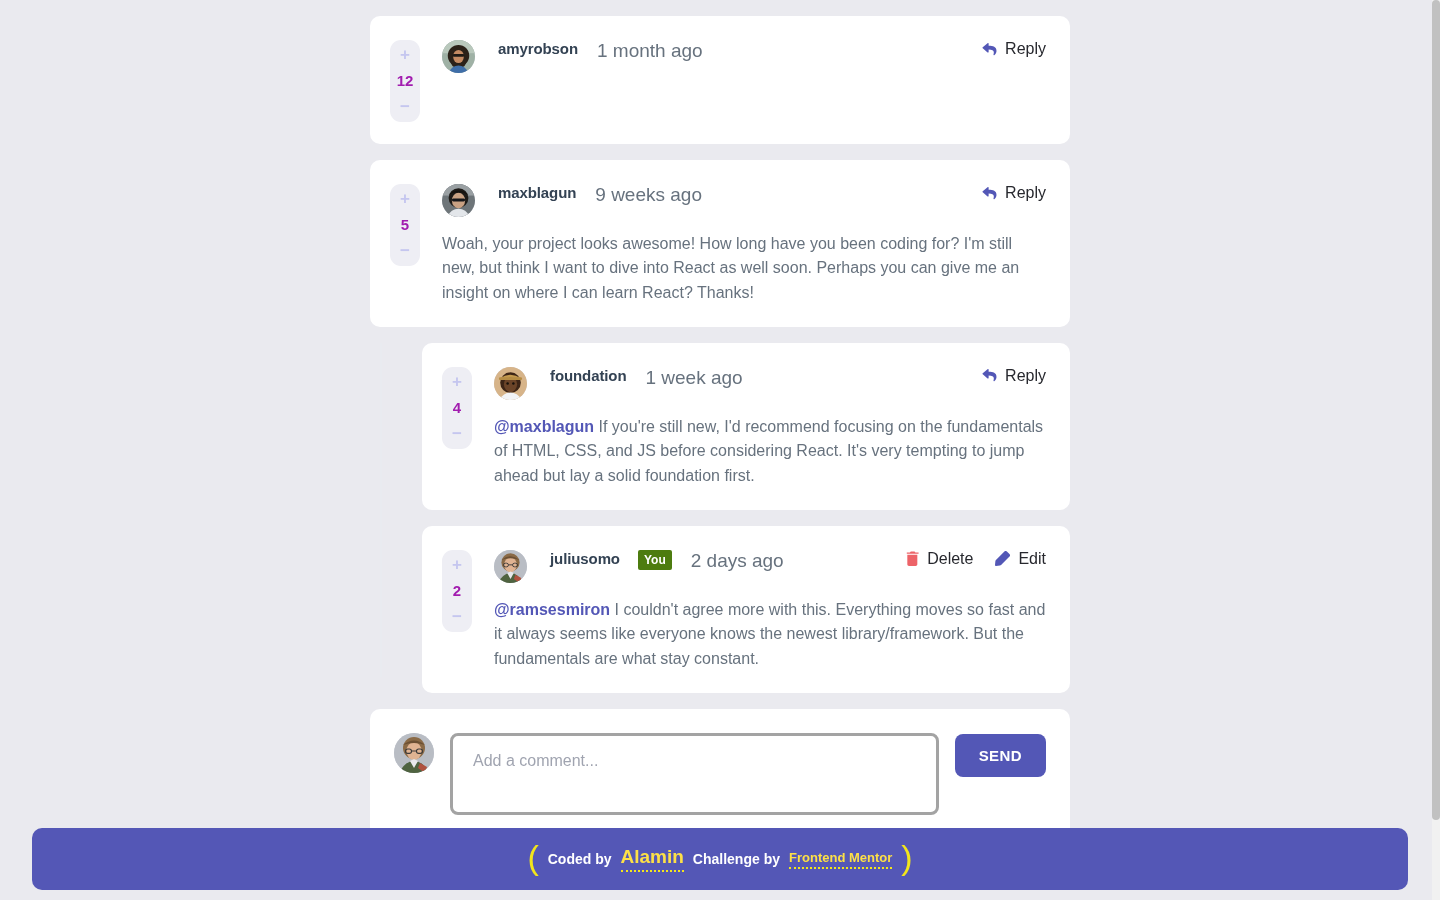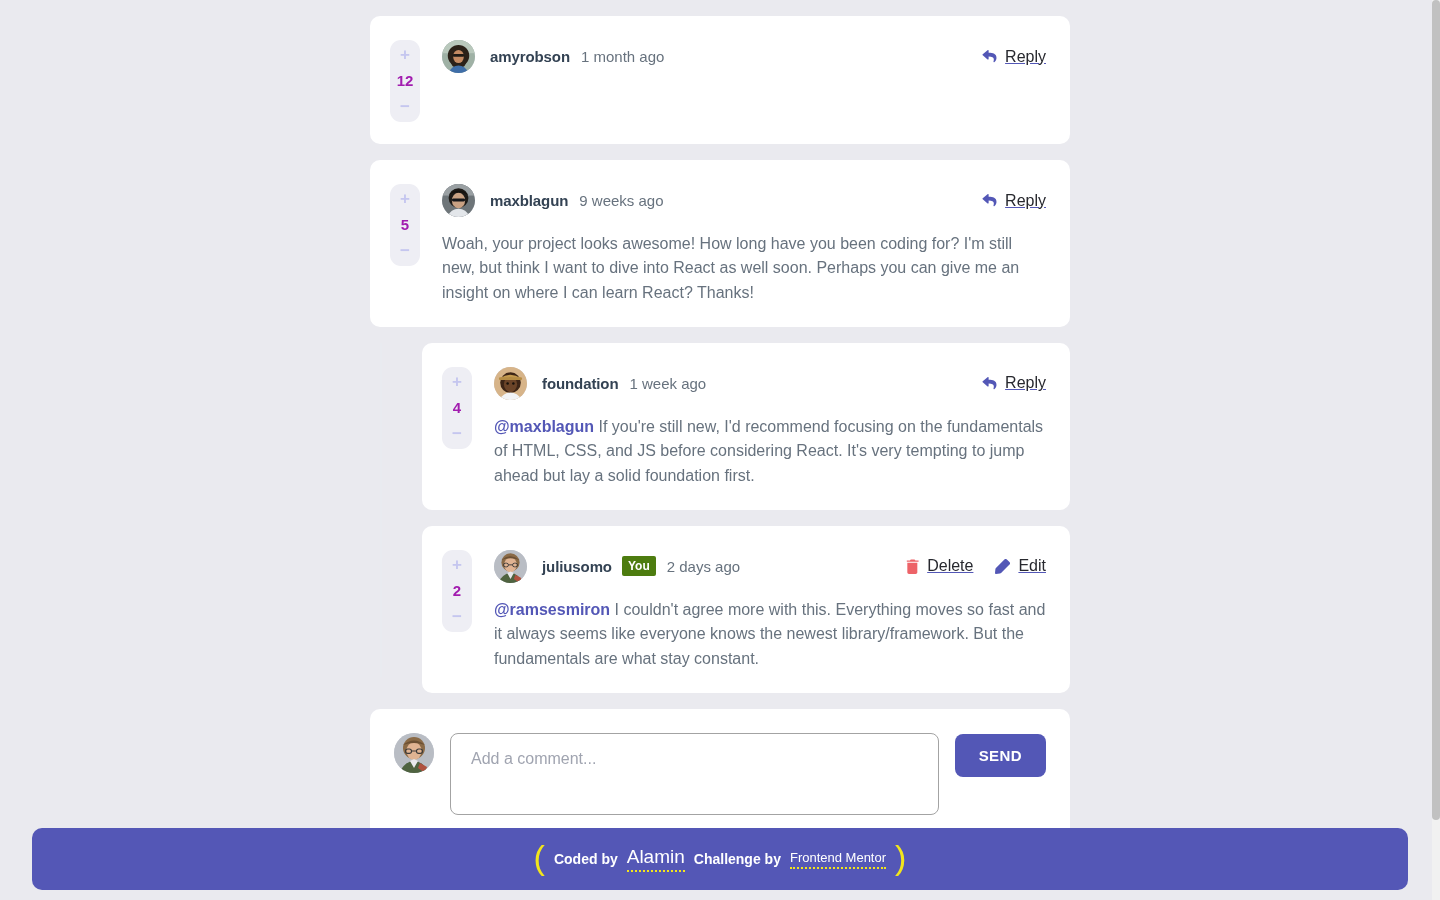--- a/index.html
+++ b/index.html
@@ -75,22 +75,22 @@
   }
 
   
   .body {
     flex: 1;
     min-width: 0;
   }
 
   .head {
     display: flex;
-    align-items: center;
-    gap: 15px;
+    align-items: flex-start;
+    gap: 23px;
     margin-bottom: 15px;
     height: 33px;
   }
 
   .avatar {
     width: 33px;
     height: 33px;
     border-radius: 50%;
     overflow: hidden;
     flex-shrink: 0;
@@ -111,36 +111,35 @@
     color: #ffffff;
     font-size: 12px;
     font-weight: 700;
     line-height: 1;
     padding: 4px 6px 4px 6px;
     border-radius: 2px;
     margin-left: -5px;
   }
 
   .timestamp {
-    font-size: 15px;
+    font-size: 19px;
     color: #67727e;
     margin-left: -4px;
   }
 
   .head-spacer { flex: 1; }
 
   .action {
     display: flex;
     align-items: center;
     gap: 8px;
     font-size: 15px;
     font-weight: 700;
     color: #5357b6;
     cursor: pointer;
-    text-decoration: underline;
   }
   .action.reply { color: #5357b6; }
   .action .lbl { color: #27282e; font-weight: 500; font-size: 16px; }
   .action.delete .lbl { color: #27282e; }
   .actions-group { display: flex; align-items: center; gap: 22px; }
 
   .icon { display: inline-flex; align-items: center; justify-content: center; }
 
   .text {
     font-size: 16px;
@@ -171,21 +170,21 @@
     padding: 24px;
     display: flex;
     align-items: flex-start;
     gap: 16px;
     margin-bottom: 16px;
   }
   .add-card .avatar { width: 40px; height: 40px; }
   .add-input {
     flex: 1;
     height: 82px;
-    border: 1px solid #a3a3a3;
+    border: 3px solid #a3a3a3;
     border-radius: 8px;
     padding: 13px 20px;
     font-family: "Liberation Sans", sans-serif;
     font-size: 16px;
     color: #334253;
     resize: none;
     outline: none;
     line-height: 1.5;
   }
   .add-input::placeholder { color: #a0a4b0; }
@@ -226,22 +225,22 @@
   .paren {
     color: #f2e51c;
     font-size: 34px;
     font-weight: 300;
     line-height: 0;
     position: relative;
     top: -2px;
   }
   .attr-label { font-size: 14px; font-weight: 700; color: #ffffff; }
   .attr-link {
-    color: #ffffff;
-    font-weight: 400;
+    color: #fde047;
+    font-weight: 700;
     text-decoration: none;
     border-bottom: 2px dotted #f2e51c;
     padding-bottom: 2px;
   }
   .attr-link.big { font-size: 19px; }
   .attr-link.small { font-size: 13px; }
 
   
   .scrollbar-track {
     position: absolute;

